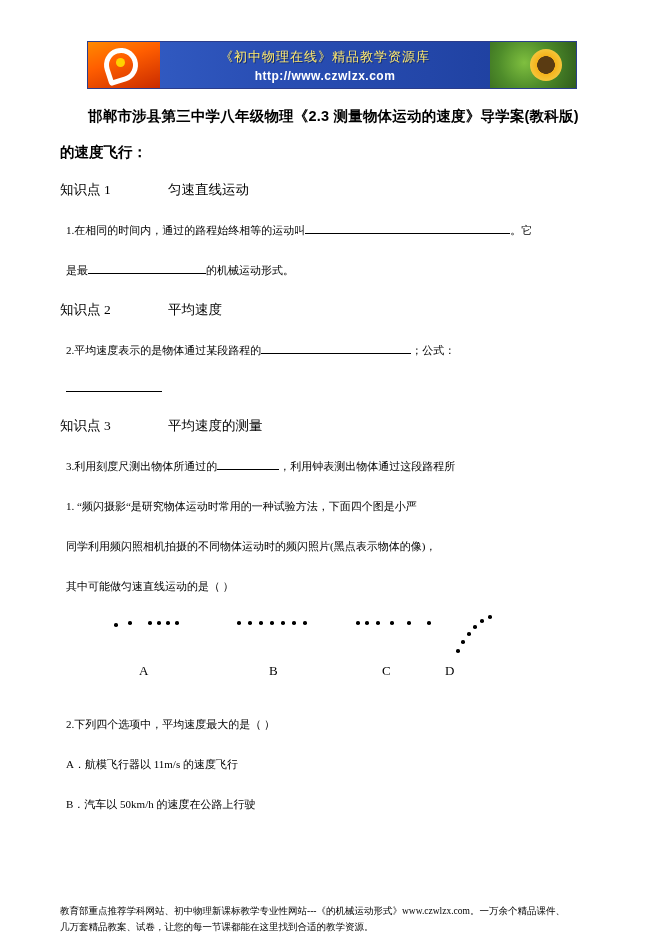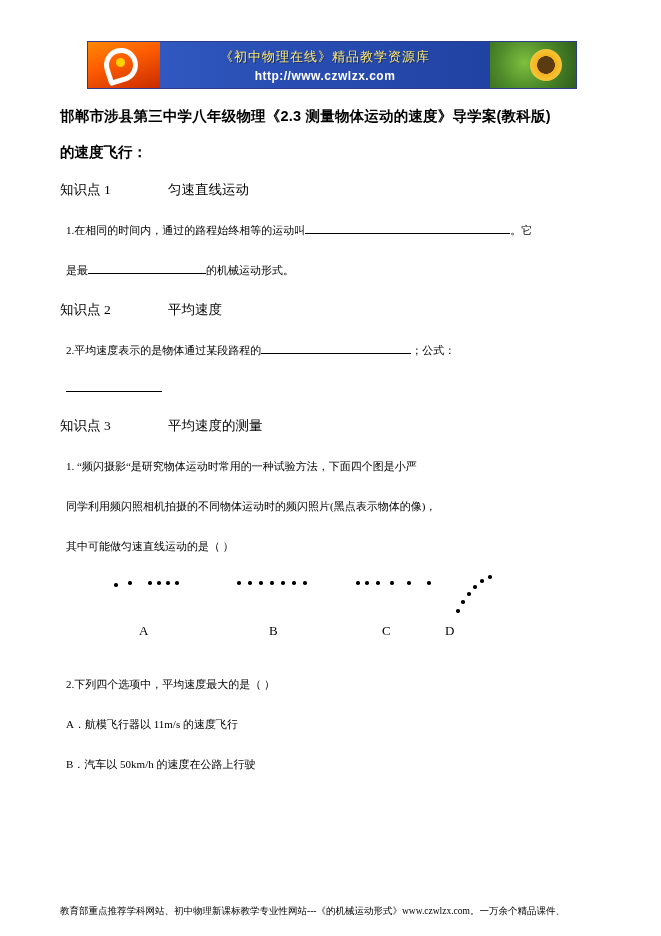--- a/index.html
+++ b/index.html
@@ -104,20 +104,21 @@
     padding-left: 0px;
   }
   .doc-title {
     font-family: "Liberation Sans", sans-serif;
     font-weight: bold;
     font-size: 14.5px;
     line-height: 22px;
     letter-spacing: 0.2px;
     white-space: nowrap;
     margin-bottom: 14px;
+    margin-left: 28px;
   }
   .section-head {
     font-family: "Liberation Sans", sans-serif;
     font-weight: bold;
     font-size: 14.5px;
     line-height: 22px;
     margin: 12px 0 10px 0;
   }
   .para {
     font-family: "Liberation Serif", serif;
@@ -233,20 +234,23 @@
     </div>
 
     <div class="para blank-line-row">
       <span class="blank b-md"></span>
     </div>
 
     <div class="kp">
       <span class="kp-label">知识点 3</span><span>平均速度的测量</span>
     </div>
 
+    <div class="para">
+      <span>3.利用刻度尺测出物体所通过的</span><span class="blank b-sm"></span><span>，利用钟表测出物体通过这段路程所</span>
+    </div>
 
 
 
     <div class="para">1. “频闪摄影“是研究物体运动时常用的一种试验方法，下面四个图是小严</div>
     <div class="para">同学利用频闪照相机拍摄的不同物体运动时的频闪照片(黑点表示物体的像)，</div>
     <div class="para">其中可能做匀速直线运动的是（          ）</div>
 
     <div class="figure">
 
       <div class="strobe" style="left:54px;">
@@ -292,15 +296,16 @@
     </div>
 
     <div class="para" style="margin-top:10px;">2.下列四个选项中，平均速度最大的是（          ）</div>
     <div class="para">A．航模飞行器以 11m/s 的速度飞行</div>
     <div class="para">B．汽车以 50km/h 的速度在公路上行驶</div>
 
   </div>
 
   <div class="footer">
     <div>教育部重点推荐学科网站、初中物理新课标教学专业性网站---《的机械运动形式》www.czwlzx.com。一万余个精品课件、</div>
+    <div>几万套精品教案、试卷，让您的每一节课都能在这里找到合适的教学资源。</div>
   </div>
 
 </div>
 
 </body></html>

